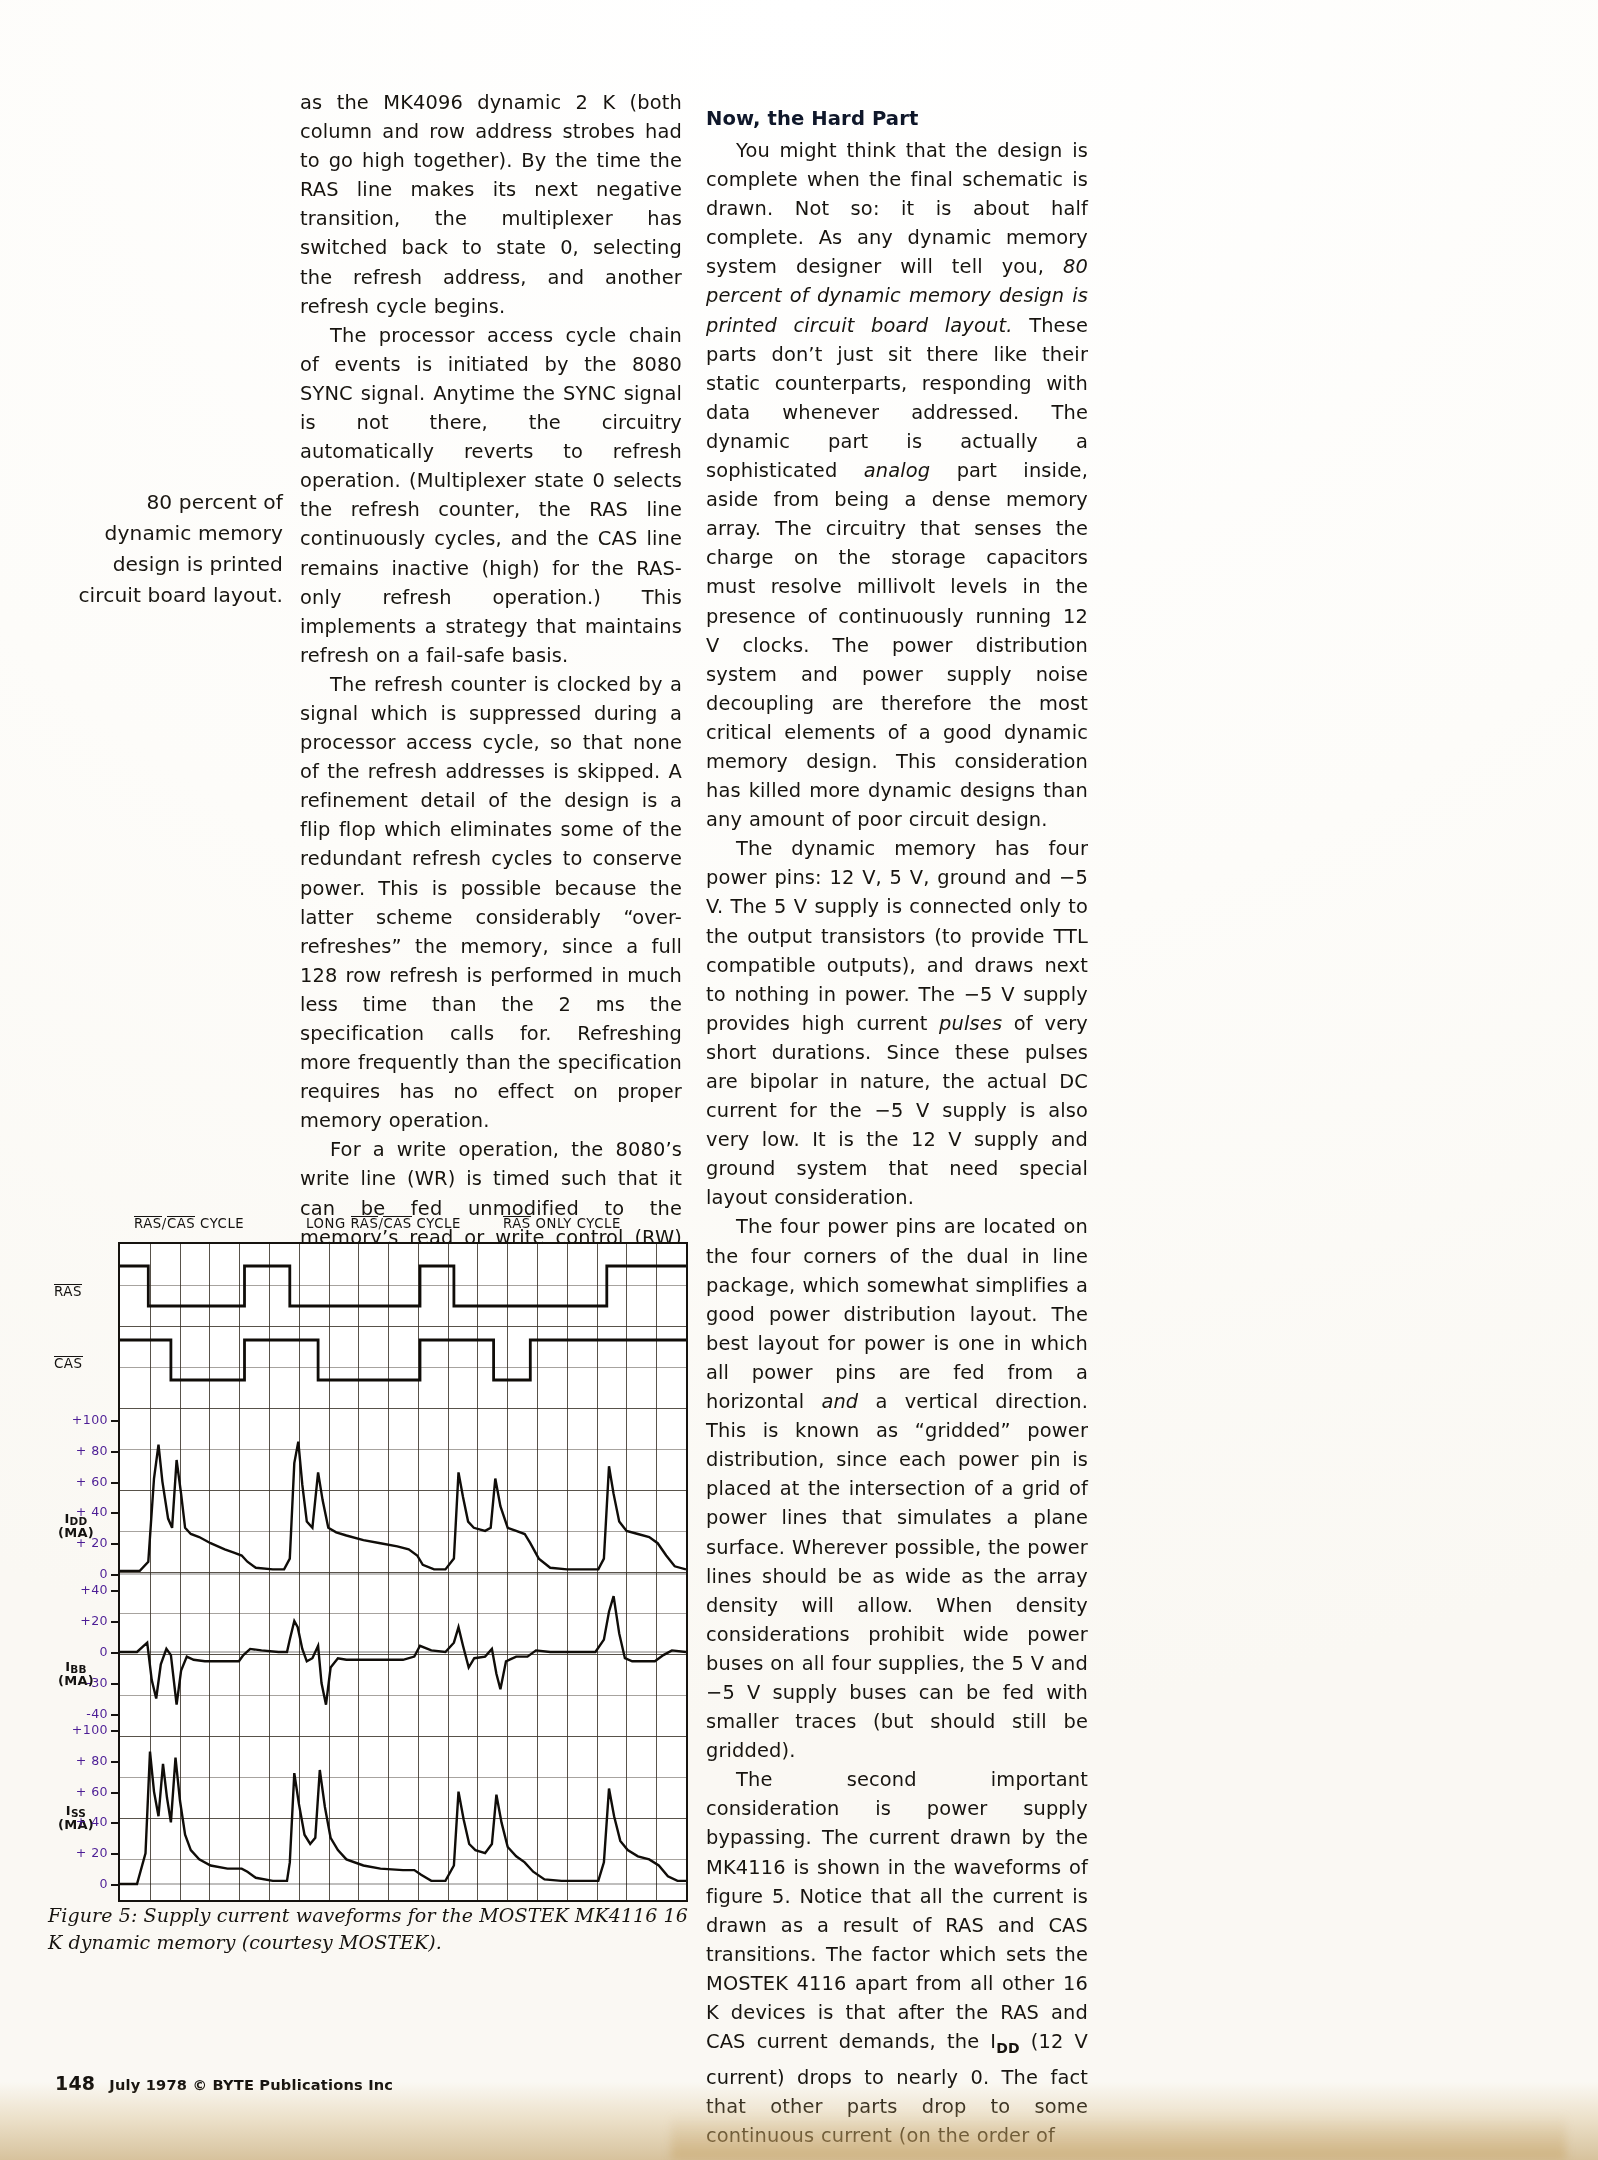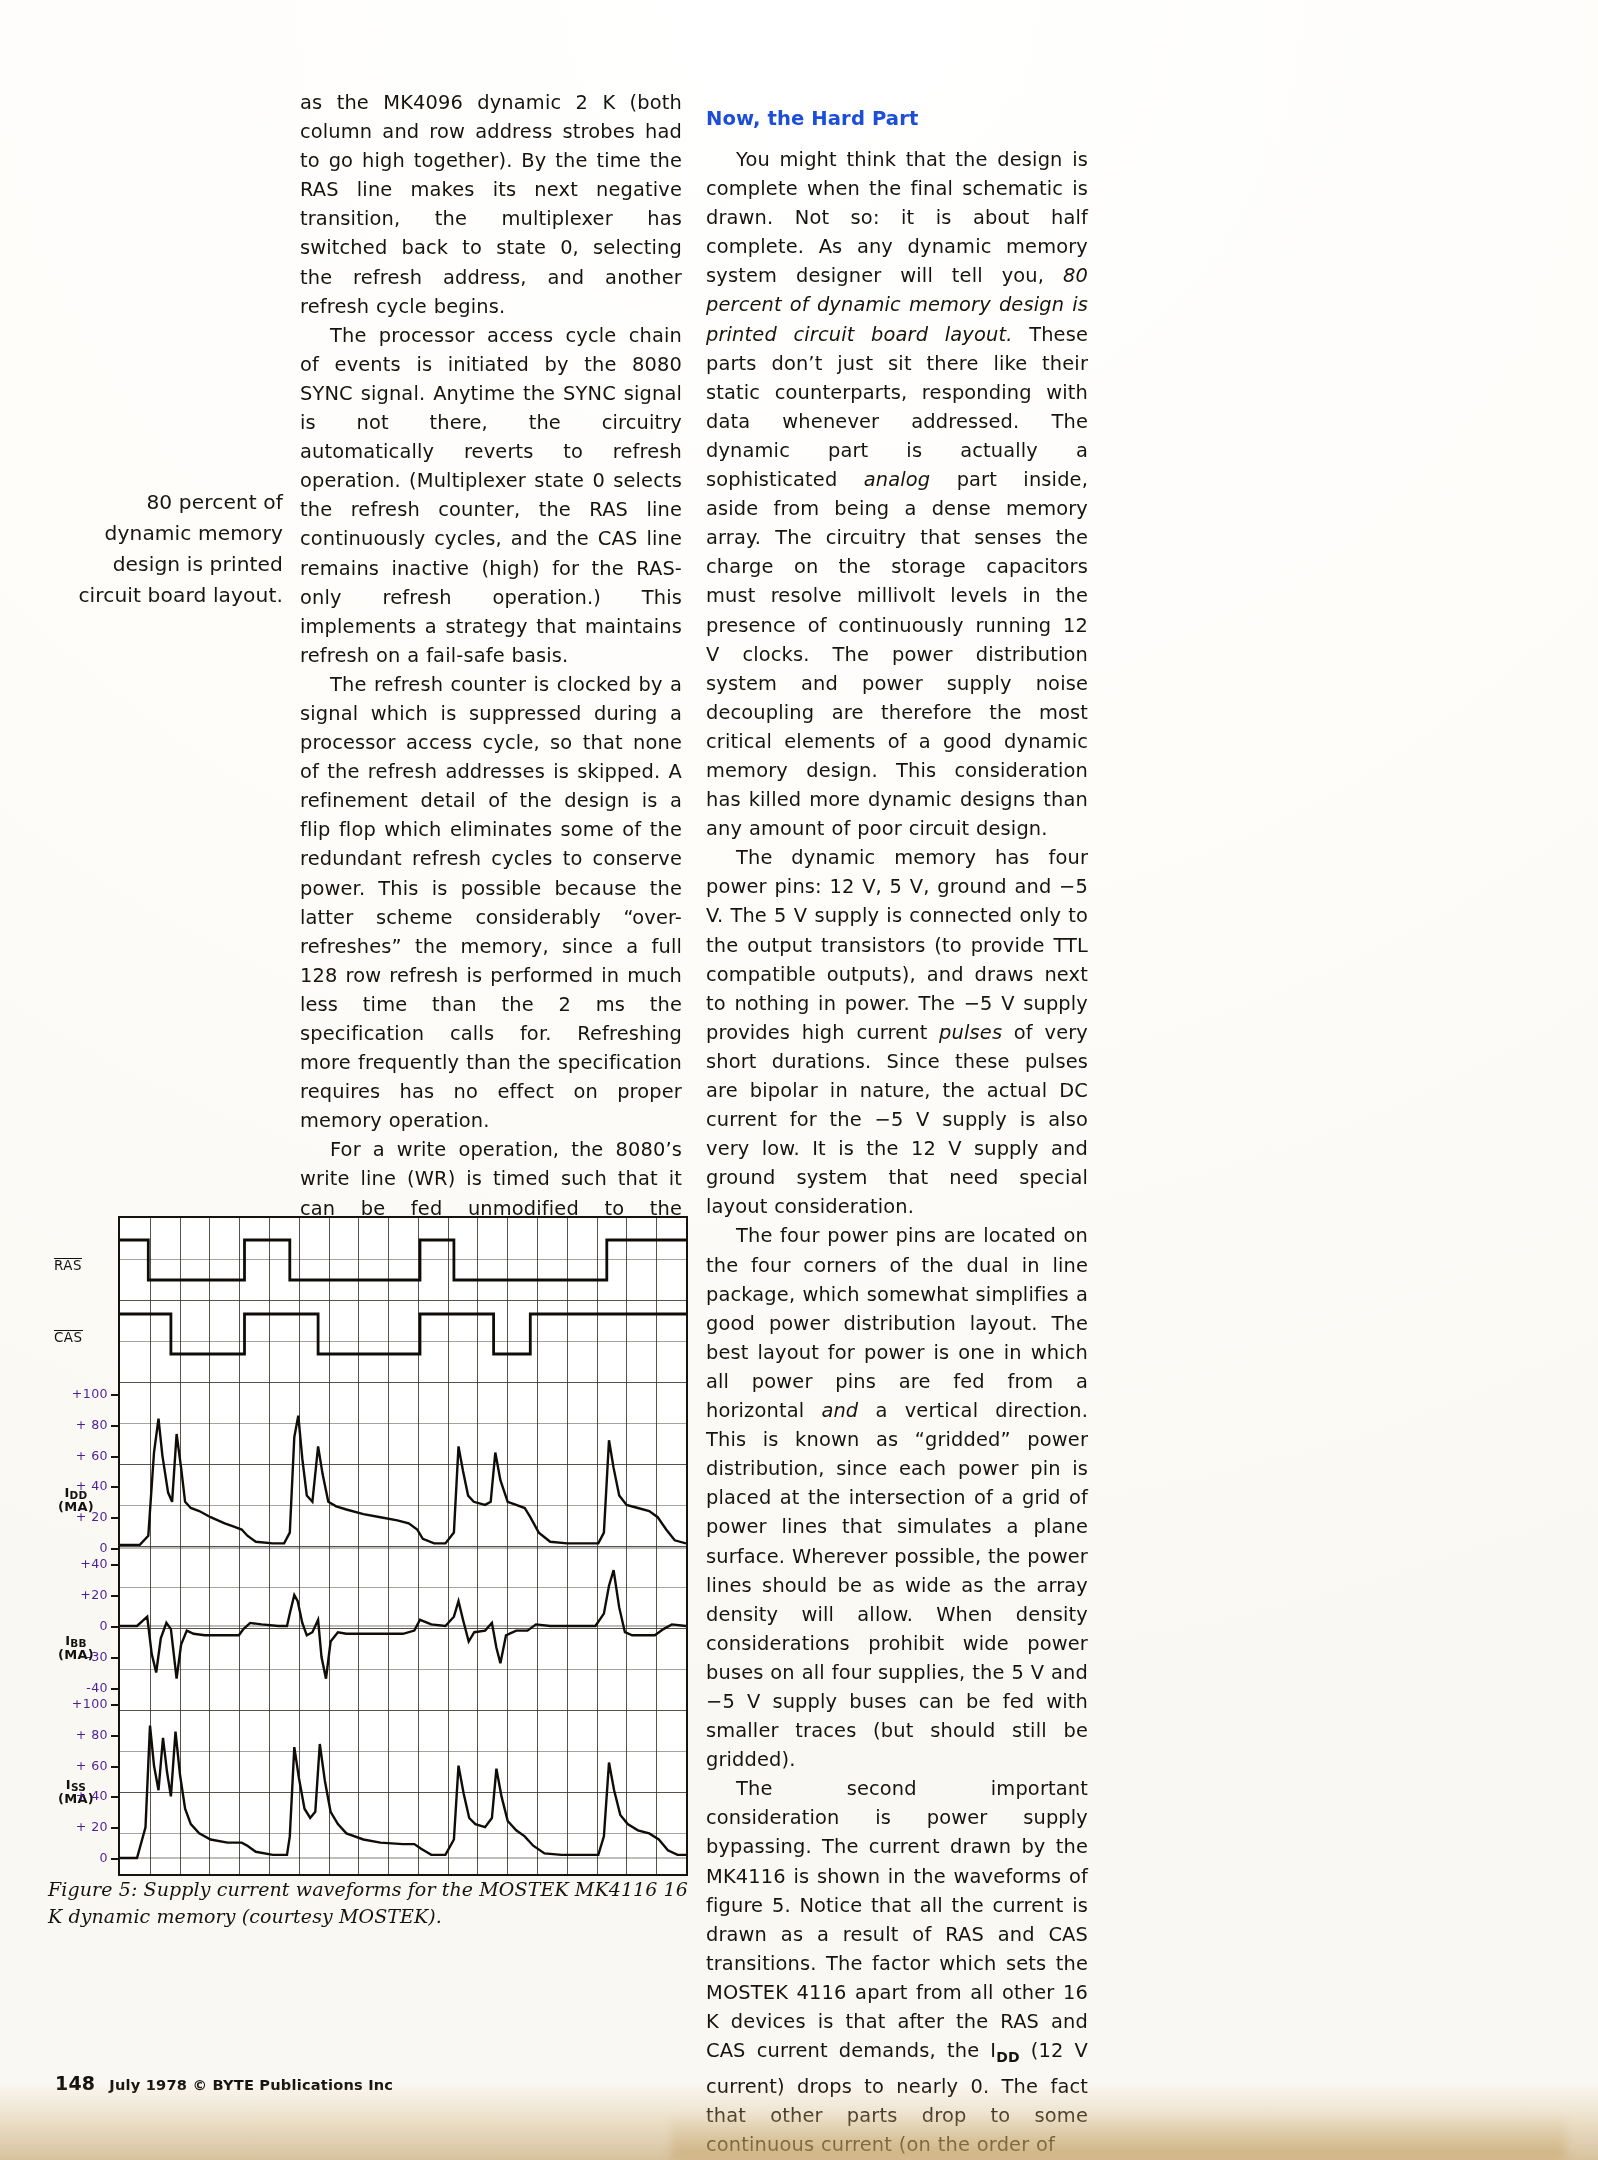--- a/index.html
+++ b/index.html
@@ -76,22 +76,22 @@
     color: #17140f;
   }
   .body-p.noindent { text-indent: 0; }
   .body-p + .body-p { margin-top: 0; }
 
   .subhead {
     font-family: "DejaVu Sans", sans-serif;
     font-size: 19.6px;
     line-height: 29px;
     font-weight: bold;
-    margin: 16px 0 12px 0;
-    color: #1d4ed8;
+    margin: 16px 0 3px 0;
+    color: #0f172a;
     letter-spacing: 0.1px;
   }
 
   .pullquote {
     position: absolute;
     left: 0;
     top: 487px;
     width: 228px;
     text-align: right;
     font-family: "DejaVu Sans", sans-serif;
@@ -257,20 +257,25 @@
 
     <p class="body-p"><span>The dynamic memory has four power pins: 12 V, 5 V, ground and −5 V. The 5 V supply is connected only to the output transistors (to provide TTL compatible outputs), and draws next to nothing in power. The −5 V supply provides high current </span><em class="it">pulses</em><span> of very short durations. Since these pulses are bipolar in nature, the actual DC current for the −5 V supply is also very low. It is the 12 V supply and ground system that need special layout consideration.</span></p>
 
     <p class="body-p"><span>The four power pins are located on the four corners of the dual in line package, which somewhat simplifies a good power distribution layout. The best layout for power is one in which all power pins are fed from a horizontal </span><em class="it">and</em><span> a vertical direction. This is known as “gridded” power distribution, since each power pin is placed at the intersection of a grid of power lines that simulates a plane surface. Wherever possible, the power lines should be as wide as the array density will allow. When density considerations prohibit wide power buses on all four supplies, the 5 V and −5 V supply buses can be fed with smaller traces (but should still be gridded).</span></p>
 
     <p class="body-p"><span>The second important consideration is power supply bypassing. The current drawn by the MK4116 is shown in the waveforms of figure 5. Notice that all the current is drawn as a result of RAS and CAS transitions. The factor which sets the MOSTEK 4116 apart from all other 16 K devices is that after the RAS and CAS current demands, the I</span><sub style="font-weight:bold;font-size:0.72em;">DD</sub><span> (12 V current) drops to nearly 0. The fact that other parts drop to some continuous current (on the order of</span></p>
   </div>
 
   <div id="figure-block">
 
+    <div id="fig-toplabels">
+      <span class="toplabel" style="left:86px;"><span class="ovl">RAS</span>/<span class="ovl">CAS</span> CYCLE</span>
+      <span class="toplabel" style="left:258px;">LONG <span class="ovl">RAS</span>/<span class="ovl">CAS</span> CYCLE</span>
+      <span class="toplabel" style="left:455px;"><span class="ovl">RAS</span> ONLY CYCLE</span>
+    </div>
 
     <div id="scope">
       <div id="gridlines">
           <div class="gv" style="left: 29.7895px;"></div>
           <div class="gv" style="left: 59.5789px;"></div>
           <div class="gv" style="left: 89.3684px;"></div>
           <div class="gv" style="left: 119.158px;"></div>
           <div class="gv" style="left: 148.947px;"></div>
           <div class="gv" style="left: 178.737px;"></div>
           <div class="gv" style="left: 208.526px;"></div>

